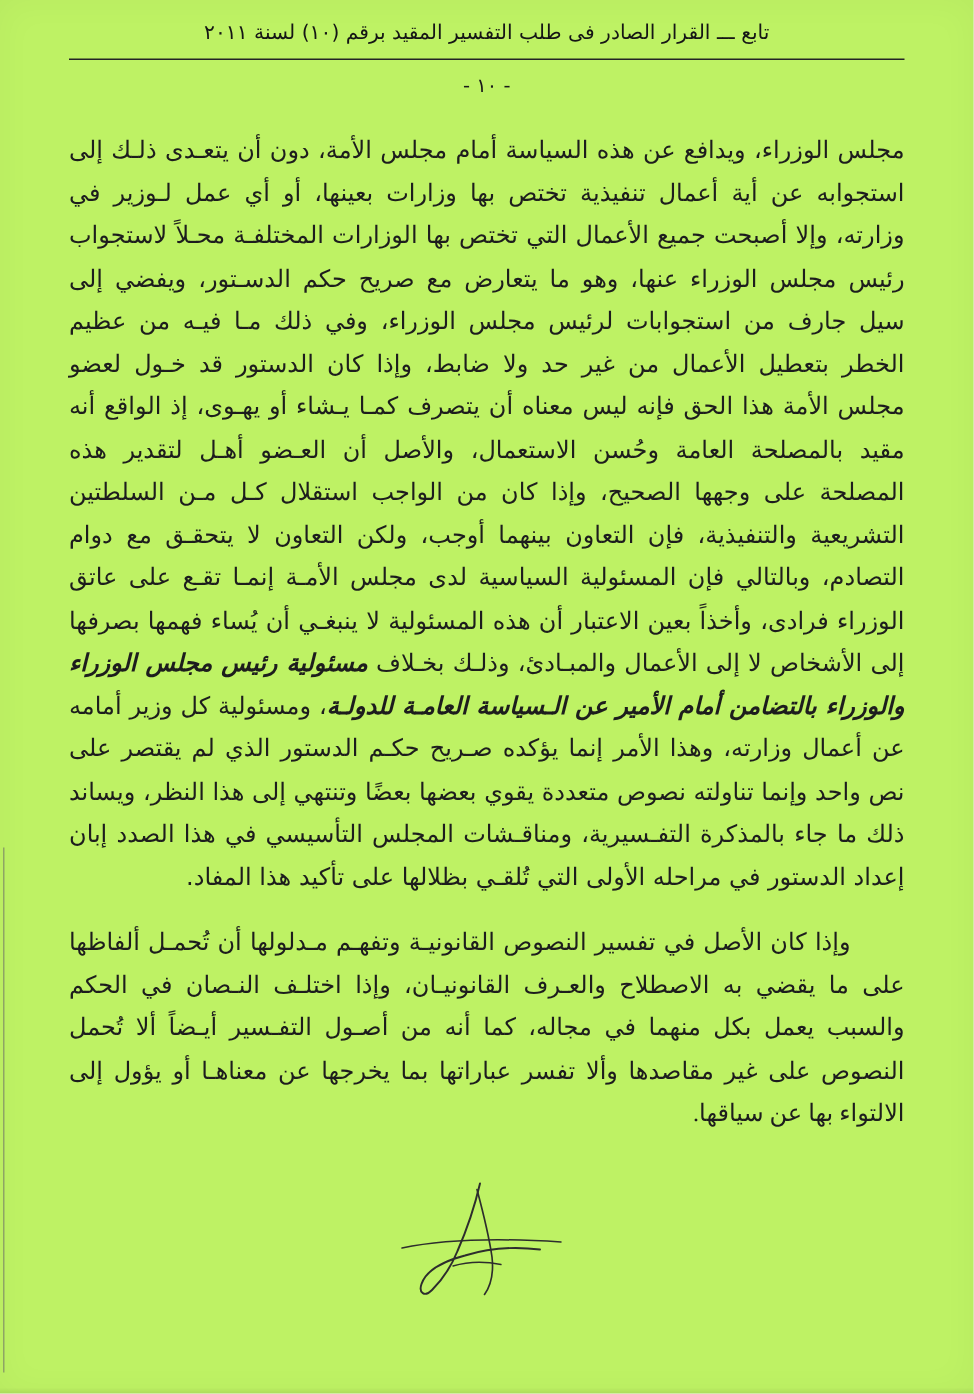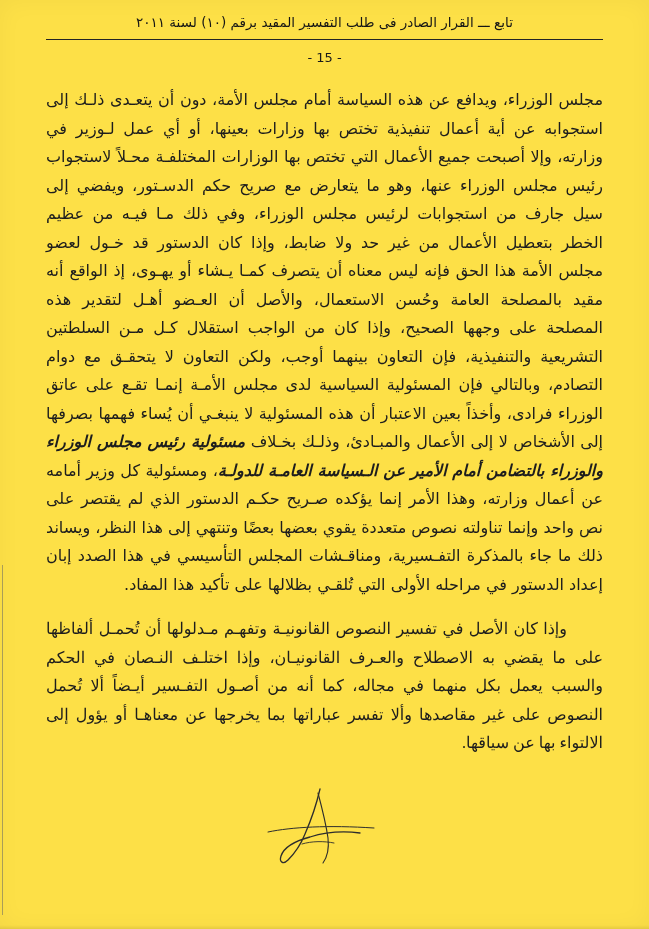--- a/index.html
+++ b/index.html
@@ -5,21 +5,21 @@
   html, body {
     margin: 0;
     padding: 0;
     background: #e9e9e6;
   }
   .page {
     position: relative;
     width: 649px;
     height: 929px;
     margin: 0 auto;
-    background: #fde047;
+    background: #bef264;
     overflow: hidden;
     color: #1c1c1c;
     font-family: "DejaVu Sans", sans-serif;
     box-shadow: inset 0 0 24px rgba(0,0,0,0.04);
   }
   
   .scan-line-left {
     position: absolute;
     left: 2px;
     top: 565px;
@@ -99,21 +99,21 @@
 <body>
 
 <div class="page">
 
   <div class="header-row">
     <span>تابع ـــ القرار الصادر فى طلب التفسير المقيد برقم (١٠) لسنة ٢٠١١</span>
   </div>
 
   <div class="header-rule"></div>
 
-  <div class="page-number">- 15 -</div>
+  <div class="page-number">- ١٠ -</div>
 
   <div class="body-text">
     <p class="para-main">
       <span>مجلس الوزراء، ويدافع عن هذه السياسة أمام مجلس الأمة، دون أن يتعـدى ذلـك إلى استجوابه عن أية أعمال تنفيذية تختص بها وزارات بعينها، أو أي عمل لـوزير في وزارته، وإلا أصبحت جميع الأعمال التي تختص بها الوزارات المختلفـة محـلاً لاستجواب رئيس مجلس الوزراء عنها، وهو ما يتعارض مع صريح حكم الدسـتور، ويفضي إلى سيل جارف من استجوابات لرئيس مجلس الوزراء، وفي ذلك مـا فيـه من عظيم الخطر بتعطيل الأعمال من غير حد ولا ضابط، وإذا كان الدستور قد خـول لعضو مجلس الأمة هذا الحق فإنه ليس معناه أن يتصرف كمـا يـشاء أو يهـوى، إذ الواقع أنه مقيد بالمصلحة العامة وحُسن الاستعمال، والأصل أن العـضو أهـل لتقدير هذه المصلحة على وجهها الصحيح، وإذا كان من الواجب استقلال كـل مـن السلطتين التشريعية والتنفيذية، فإن التعاون بينهما أوجب، ولكن التعاون لا يتحقـق مع دوام التصادم، وبالتالي فإن المسئولية السياسية لدى مجلس الأمـة إنمـا تقـع على عاتق الوزراء فرادى، وأخذاً بعين الاعتبار أن هذه المسئولية لا ينبغـي أن يُساء فهمها بصرفها إلى الأشخاص لا إلى الأعمال والمبـادئ، وذلـك بخـلاف </span><span class="bold-run">مسئولية رئيس مجلس الوزراء والوزراء بالتضامن أمام الأمير عن الـسياسة العامـة للدولـة</span><span>، ومسئولية كل وزير أمامه عن أعمال وزارته، وهذا الأمر إنما يؤكده صـريح حكـم الدستور الذي لم يقتصر على نص واحد وإنما تناولته نصوص متعددة يقوي بعضها بعضًا وتنتهي إلى هذا النظر، ويساند ذلك ما جاء بالمذكرة التفـسيرية، ومناقـشات المجلس التأسيسي في هذا الصدد إبان إعداد الدستور في مراحله الأولى التي تُلقـي بظلالها على تأكيد هذا المفاد.</span>
     </p>
     <p class="para-indent">وإذا كان الأصل في تفسير النصوص القانونيـة وتفهـم مـدلولها أن تُحمـل ألفاظها على ما يقضي به الاصطلاح والعـرف القانونيـان، وإذا اختلـف النـصان في الحكم والسبب يعمل بكل منهما في مجاله، كما أنه من أصـول التفـسير أيـضاً ألا تُحمل النصوص على غير مقاصدها وألا تفسر عباراتها بما يخرجها عن معناهـا أو يؤول إلى الالتواء بها عن سياقها.</p>
   </div>
 
   <svg class="signature" width="120" height="86" viewBox="0 0 120 86" xmlns="http://www.w3.org/2000/svg">
     <path d="M58 3 C55 16 50 32 43 48 C39 58 32 68 26 74 C21 79 17 76 19 70 C22 61 33 55 48 51 C64 46 82 45 98 47" fill="none" stroke="#2d2d2d" stroke-width="1.3" stroke-linecap="round"></path>

